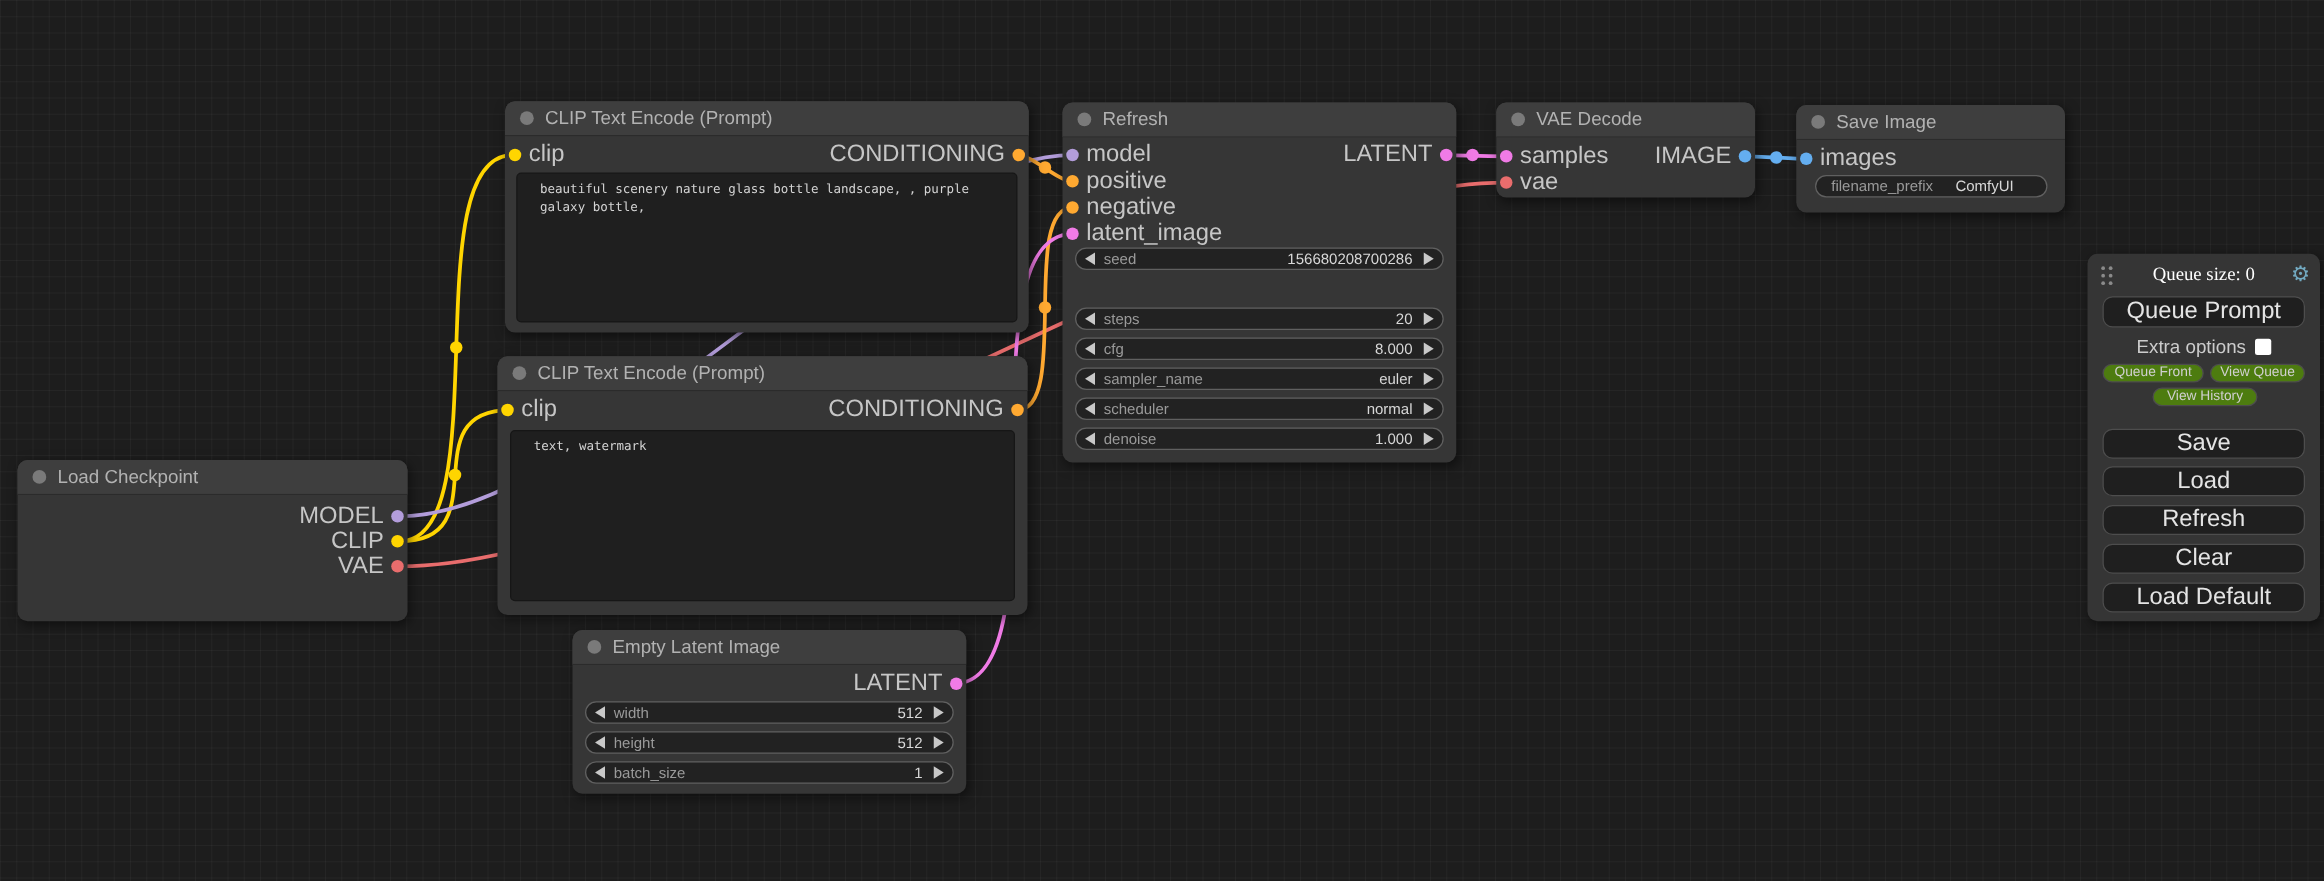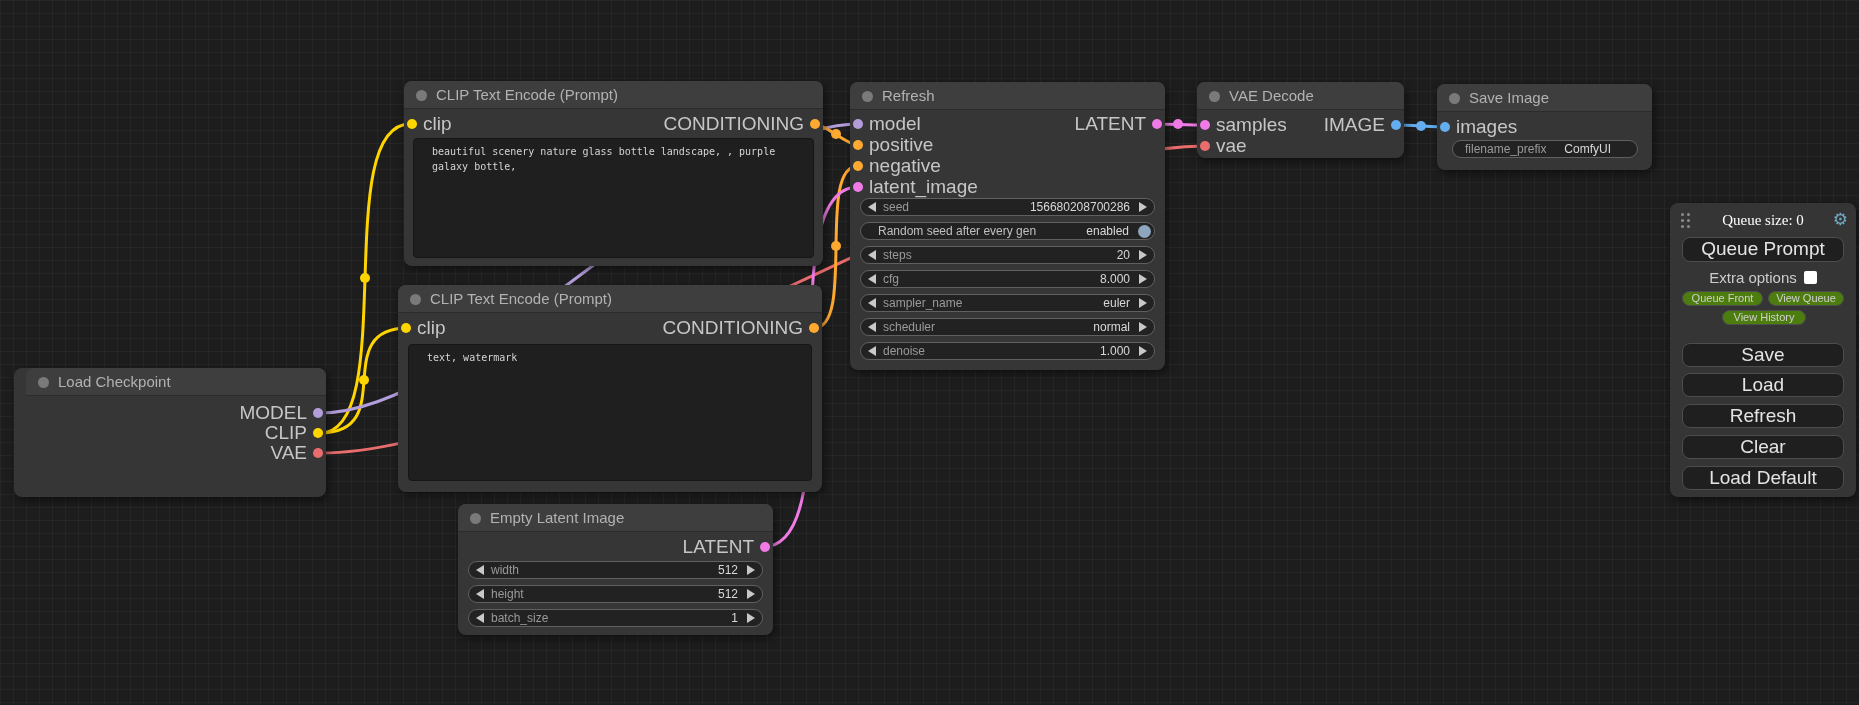--- a/index.html
+++ b/index.html
@@ -115,21 +115,21 @@
   <path d="M1396,125 C1409,125 1434,127 1446,127" stroke="#64AEF0" stroke-width="3" fill="none"></path>
 
   <circle cx="365" cy="278" r="5" fill="#FFD500"></circle>
   <circle cx="364" cy="380" r="5" fill="#FFD500"></circle>
   <circle cx="836" cy="134" r="5" fill="#FFA931"></circle>
   <circle cx="836" cy="246" r="5" fill="#FFA931"></circle>
   <circle cx="1178" cy="124" r="5" fill="#F07BE6"></circle>
   <circle cx="1421" cy="126" r="5" fill="#64AEF0"></circle>
 </svg>
 
-<div class="node" style="left:14px; top:368px; width:312px; height:129px;padding-left:12px;">
+<div class="node" style="left:14px; top:368px; width:312px; height:129px;">
   <div class="ntitle"><span class="tdot"></span><span>Load Checkpoint</span></div>
   <div class="port out-port" style="top:38px;"><span class="plabel">MODEL</span><span class="pdot" style="background:#B39DDB;"></span></div>
   <div class="port out-port" style="top:58px;"><span class="plabel">CLIP</span><span class="pdot" style="background:#FFD500;"></span></div>
   <div class="port out-port" style="top:78px;"><span class="plabel">VAE</span><span class="pdot" style="background:#E96D6D;"></span></div>
 </div>
 
 <div class="node" style="left:404px; top:81px; width:419px; height:185px;">
   <div class="ntitle"><span class="tdot"></span><span>CLIP Text Encode (Prompt)</span></div>
   <div class="port in-port" style="top:36px;"><span class="pdot" style="background:#FFD500;"></span><span class="plabel">clip</span></div>
   <div class="port out-port" style="top:36px;"><span class="plabel">CONDITIONING</span><span class="pdot" style="background:#FFA931;"></span></div>
@@ -172,25 +172,20 @@
   <div class="port in-port" style="top:56px;"><span class="pdot" style="background:#FFA931;"></span><span class="plabel">positive</span></div>
   <div class="port in-port" style="top:77px;"><span class="pdot" style="background:#FFA931;"></span><span class="plabel">negative</span></div>
   <div class="port in-port" style="top:98px;"><span class="pdot" style="background:#F07BE6;"></span><span class="plabel">latent_image</span></div>
   <div class="port out-port" style="top:35px;"><span class="plabel">LATENT</span><span class="pdot" style="background:#F07BE6;"></span></div>
 
   <div class="widget has-arrows" style="top:116px;">
     <span class="arr-l"></span>
     <span class="wlabel">seed</span>
     <span class="wvalue">156680208700286</span>
     <span class="arr-r"></span>
-  </div>
-  <div class="widget" style="top:140px;">
-    <span class="wlabel" style="margin-left:17px; color:#c0c0c0;">Random seed after every gen</span>
-    <span class="wvalue">enabled</span>
-    <span class="toggle-dot" style="background:#8DA5BD;"></span>
   </div>
   <div class="widget has-arrows" style="top:164px;">
     <span class="arr-l"></span>
     <span class="wlabel">steps</span>
     <span class="wvalue">20</span>
     <span class="arr-r"></span>
   </div>
   <div class="widget has-arrows" style="top:188px;">
     <span class="arr-l"></span>
     <span class="wlabel">cfg</span>

